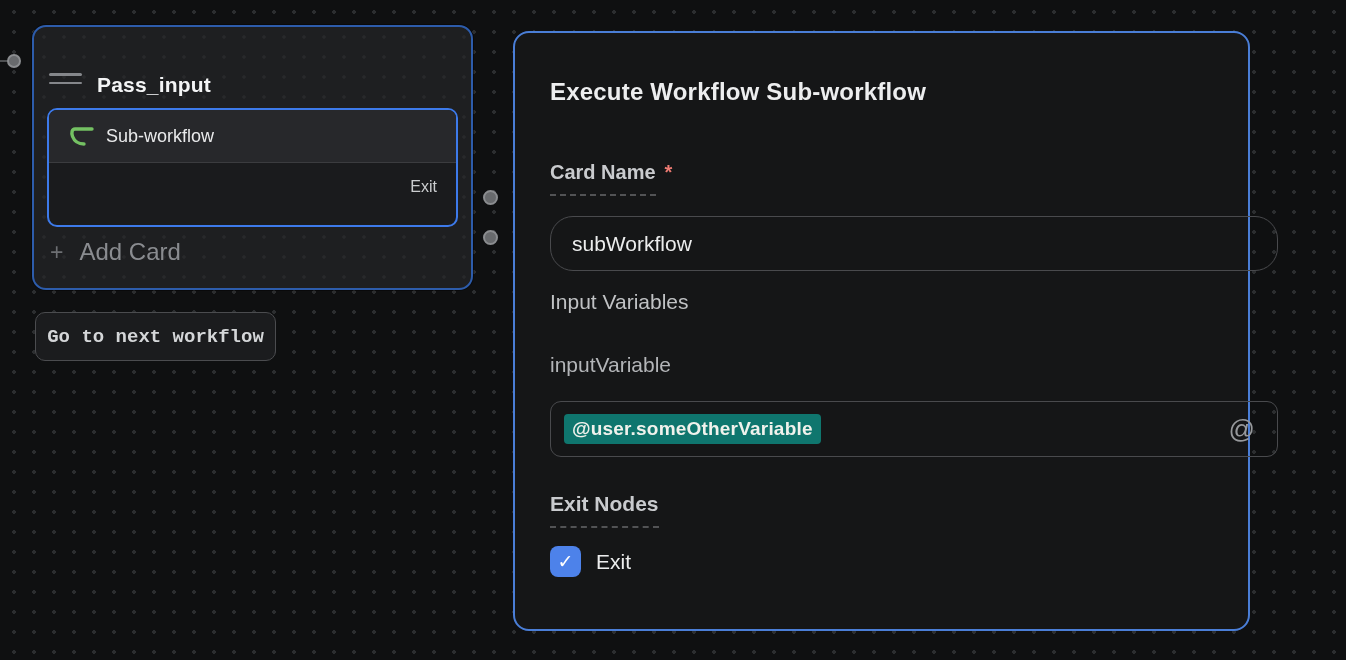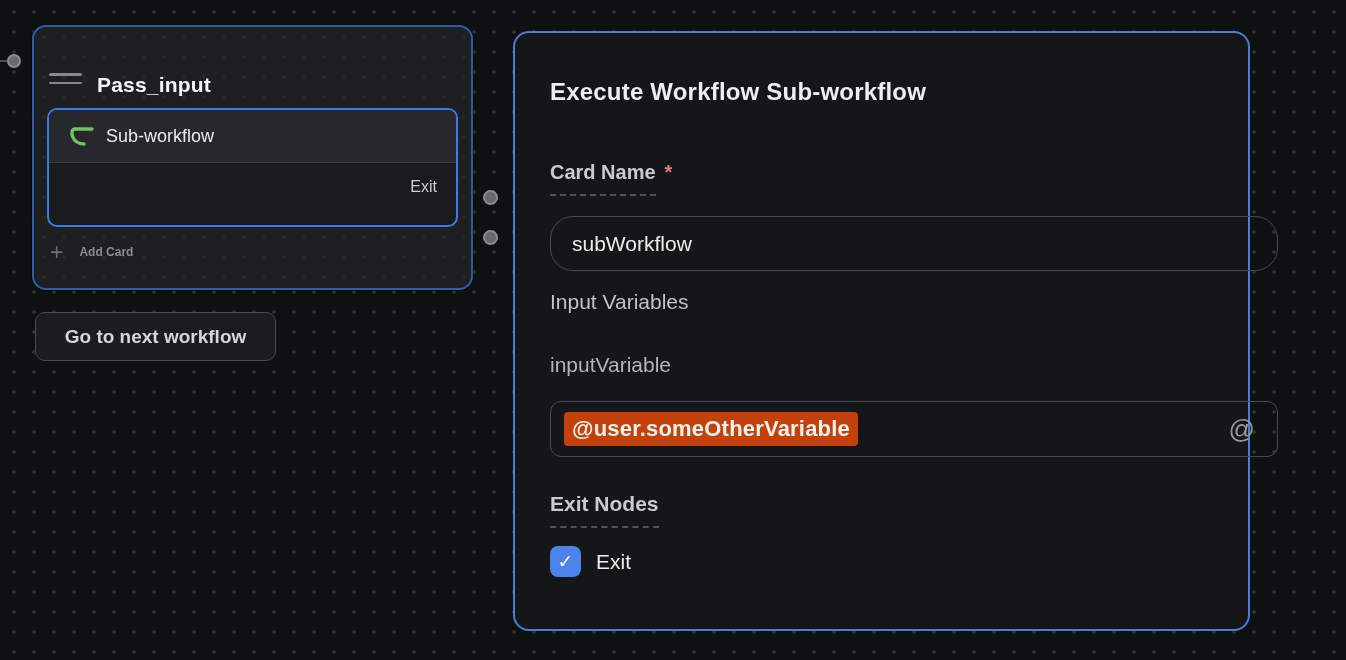--- a/index.html
+++ b/index.html
@@ -51,28 +51,28 @@
   .card-main svg { flex:0 0 auto; }
   .card-label { color:#e9eaeb; font-size:18px; font-weight:500; }
   .card-exit {
     height:47px; display:flex; align-items:center; justify-content:flex-end;
     padding:0 19px;
   }
   .card-exit span { color:#cbcdcf; font-size:16px; }
 
   .add-card { position:absolute; left:16px; top:208px; display:flex; align-items:center; gap:16px; height:34px; cursor:pointer; }
   .add-card .plus { color:#6d6f73; font-size:23px; font-weight:400; line-height:1; }
-  .add-card .lbl  { color:#8a8c90; font-size:12px; font-weight:700; }
+  .add-card .lbl  { color:#8a8c90; font-size:24px; font-weight:400; }
 
   
   .next-btn {
     position:absolute; left:35px; top:312px; width:241px; height:49px;
     background:#1b1c1e; border:1.5px solid #4b4c4f; border-radius:10px;
     color:#d4d6d8; font-size:19px; font-weight:700;
-    font-family:Liberation Sans, sans-serif;
+    font-family:Liberation Mono, monospace;
     display:flex; align-items:center; justify-content:center; cursor:pointer;
   }
 
   
   .panel {
     position:absolute; left:513px; top:31px; width:737px; height:600px;
     background:#151617; border:2.5px solid #4a7ed7; border-radius:16px;
   }
   .panel-title { position:absolute; left:35px; top:45px; color:#edeeef; font-size:24px; font-weight:700; letter-spacing:.2px; }
 
@@ -91,21 +91,21 @@
 
   .section-label { position:absolute; left:35px; top:257px; color:#c0c2c4; font-size:21px; font-weight:500; }
   .var-label     { position:absolute; left:35px; top:320px; color:#b3b5b8; font-size:21px; }
 
   .token-input {
     position:absolute; left:35px; top:368px; width:728px; height:56px;
     border:1.5px solid #494a4d; border-radius:11px;
     display:flex; align-items:center; padding:0 13px; cursor:text;
   }
   .token {
-    background:#c2410c; color:#f0f2ec; font-size:22px; font-weight:600;
+    background:#0f766e; color:#f0f2ec; font-size:19px; font-weight:600;
     padding:4px 8px; border-radius:4px; letter-spacing:.2px;
   }
   .at-icon { margin-left:auto; margin-right:9px; color:#97999c; font-size:26px; cursor:pointer; }
 
   .check-row { position:absolute; left:35px; top:513px; display:flex; align-items:center; gap:15px; }
   .checkbox {
     width:31px; height:31px; border-radius:8px; background:#4d82ea;
     display:flex; align-items:center; justify-content:center; cursor:pointer;
   }
   .checkbox .check { color:#ffffff; font-size:19px; font-weight:700; }

